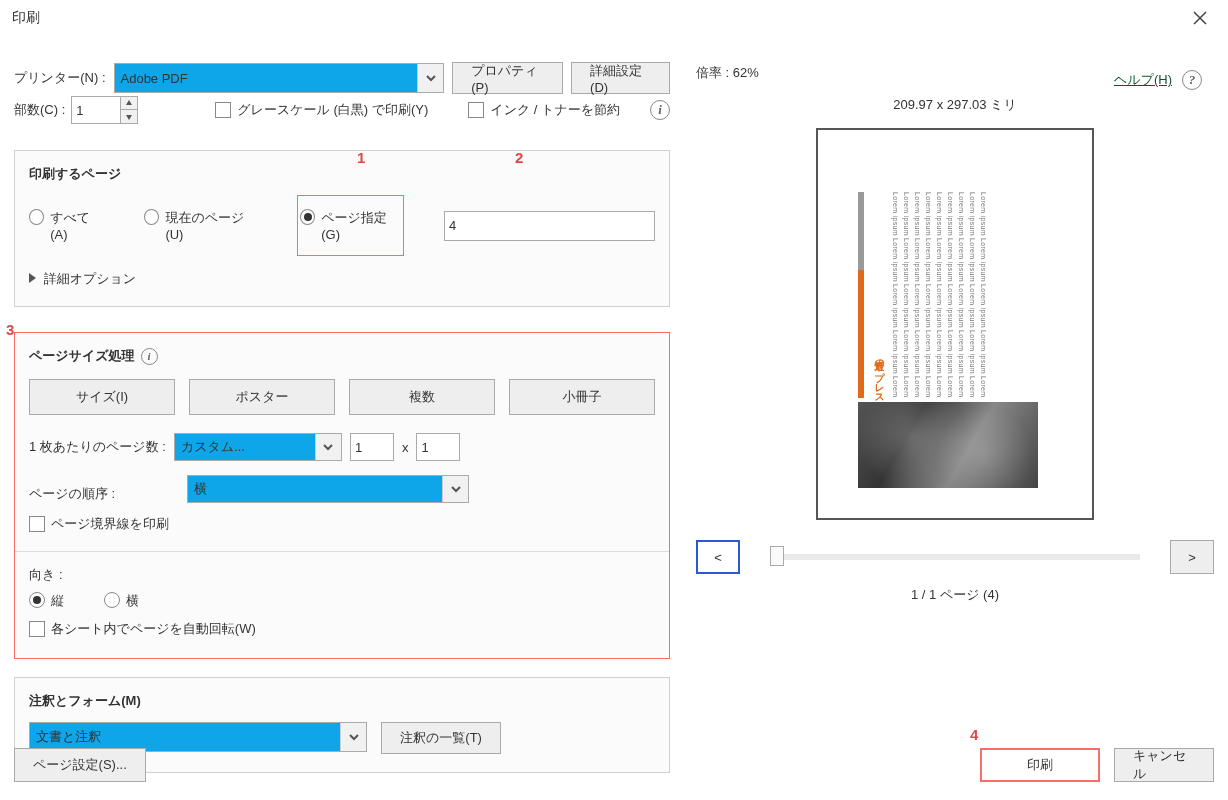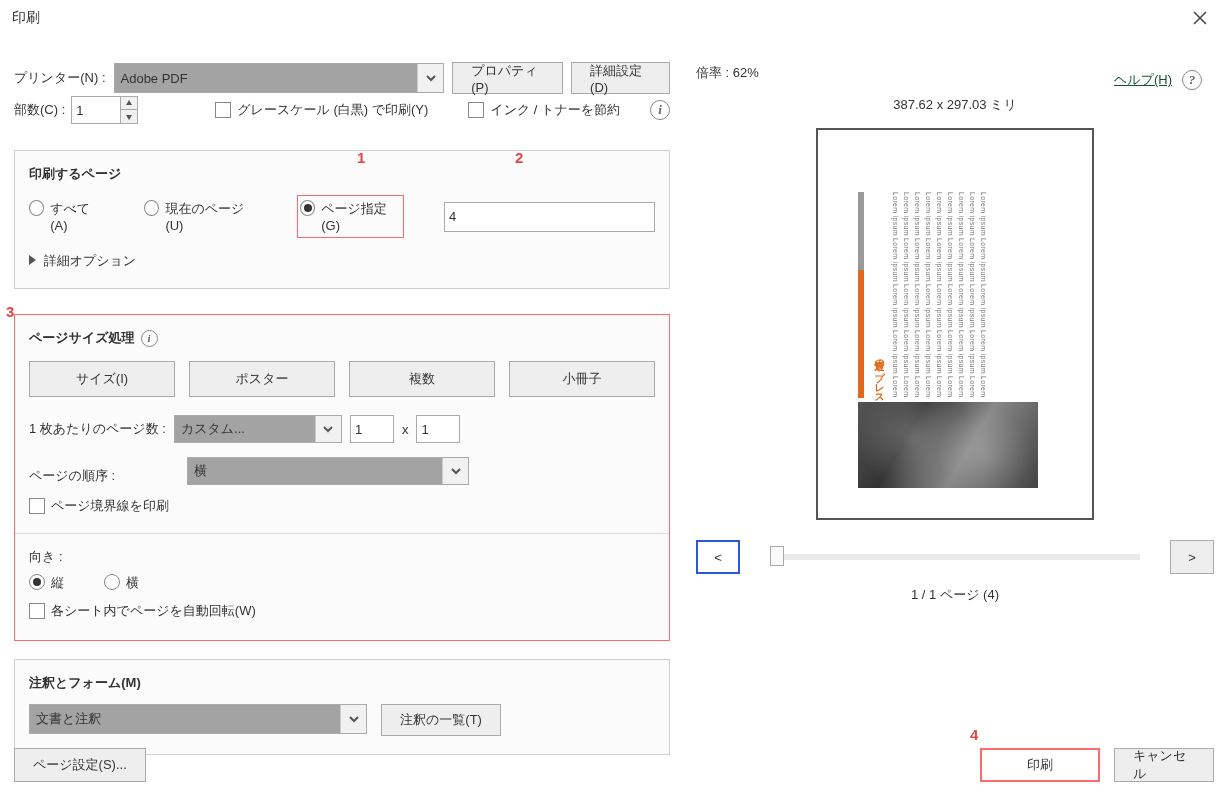--- a/index.html
+++ b/index.html
@@ -7,21 +7,21 @@
 .titlebar{height:36px;display:flex;align-items:center;padding:0 12px;justify-content:space-between}
 .titlebar .title{font-size:14px}
 .close-x{width:32px;height:32px;display:flex;align-items:center;justify-content:center;cursor:default}
 .close-x svg{width:14px;height:14px;stroke:#444;stroke-width:1.5}
 .body{padding:0 14px;display:flex;gap:26px}
 .left{width:656px}
 .right{flex:1;padding-top:28px}
 .row{display:flex;align-items:center;gap:8px;margin-top:26px}
 .label{white-space:nowrap}
 select,input[type=text]{border:1px solid #aaa;background:#fff;height:26px;padding:0 4px}
-.dropdown{position:relative;display:inline-flex;align-items:center;border:1px solid #aaa;background:#a3a3a3;height:30px}
+.dropdown{position:relative;display:inline-flex;align-items:center;border:1px solid #aaa;background:#0ea5e9;height:30px}
 .dropdown .val{flex:1;padding:0 6px}
 .dropdown .caret{width:26px;height:100%;display:flex;align-items:center;justify-content:center;border-left:1px solid #ccc;background:#f1f1f1}
 .dropdown .caret svg{width:10px;height:10px;stroke:#555;stroke-width:2;fill:none}
 .btn{height:32px;padding:0 18px;background:#eee;border:1px solid #aaa;display:inline-flex;align-items:center;justify-content:center;cursor:default}
 .copies-row{margin-top:2px;display:flex;align-items:center;gap:6px}
 .spin{display:inline-flex;border:1px solid #aaa;height:28px}
 .spin input{border:none;width:48px;padding:0 4px;height:100%}
 .spin .arrows{display:flex;flex-direction:column;border-left:1px solid #aaa}
 .spin .arrows div{width:16px;height:14px;display:flex;align-items:center;justify-content:center;background:#f1f1f1}
 .spin .arrows div:first-child{border-bottom:1px solid #aaa}
@@ -126,21 +126,21 @@
       <div style="display:flex;align-items:center;gap:40px">
         <label class="radio">
             <span class="circ"></span>
             <span>すべて(A)</span>
           </label>
         <label class="radio">
             <span class="circ"></span>
             <span>現在のページ(U)</span>
           </label>
         <span class="redlabel" style="top:-2px;left:342px">1</span>
-        <label class="radio sel redframe-thin" style="padding:4px 2px">
+        <label class="radio sel redframe-thin" style="padding:13px 2px">
             <span class="circ"></span>
             <span>ページ指定(G)</span>
           </label>
         <span class="redlabel" style="top:-2px;left:500px">2</span>
         <input type="text" class="redframe-thin" style="width: 222px; height: 30px;" value="4">
       </div>
       <div style="margin-top:14px">
         <span class="triangle"></span>
         <span>詳細オプション</span>
       </div>
@@ -227,21 +227,21 @@
 
   <div class="right">
     <div style="position:absolute;top:70px;right:26px;display:flex;align-items:center;gap:10px">
       <span class="help-link">ヘルプ(H)</span>
       <span class="info-icon" style="width:20px;height:20px">?</span>
     </div>
     <div>
       <span>倍率 :</span>
       <span>62%</span>
     </div>
-    <div style="text-align:center;margin-top:14px">387.62 x 297.03 ミリ</div>
+    <div style="text-align:center;margin-top:14px">209.97 x 297.03 ミリ</div>
     <div class="preview-box">
       <div class="pv-col"></div>
       <div class="pv-orange">最近のプレス</div>
       <div class="pv-txt">
         <div class="c">Lorem ipsum Lorem ipsum Lorem ipsum Lorem ipsum Lorem</div>
         <div class="c">Lorem ipsum Lorem ipsum Lorem ipsum Lorem ipsum Lorem</div>
         <div class="c">Lorem ipsum Lorem ipsum Lorem ipsum Lorem ipsum Lorem</div>
         <div class="c">Lorem ipsum Lorem ipsum Lorem ipsum Lorem ipsum Lorem</div>
         <div class="c">Lorem ipsum Lorem ipsum Lorem ipsum Lorem ipsum Lorem</div>
         <div class="c">Lorem ipsum Lorem ipsum Lorem ipsum Lorem ipsum Lorem</div>

